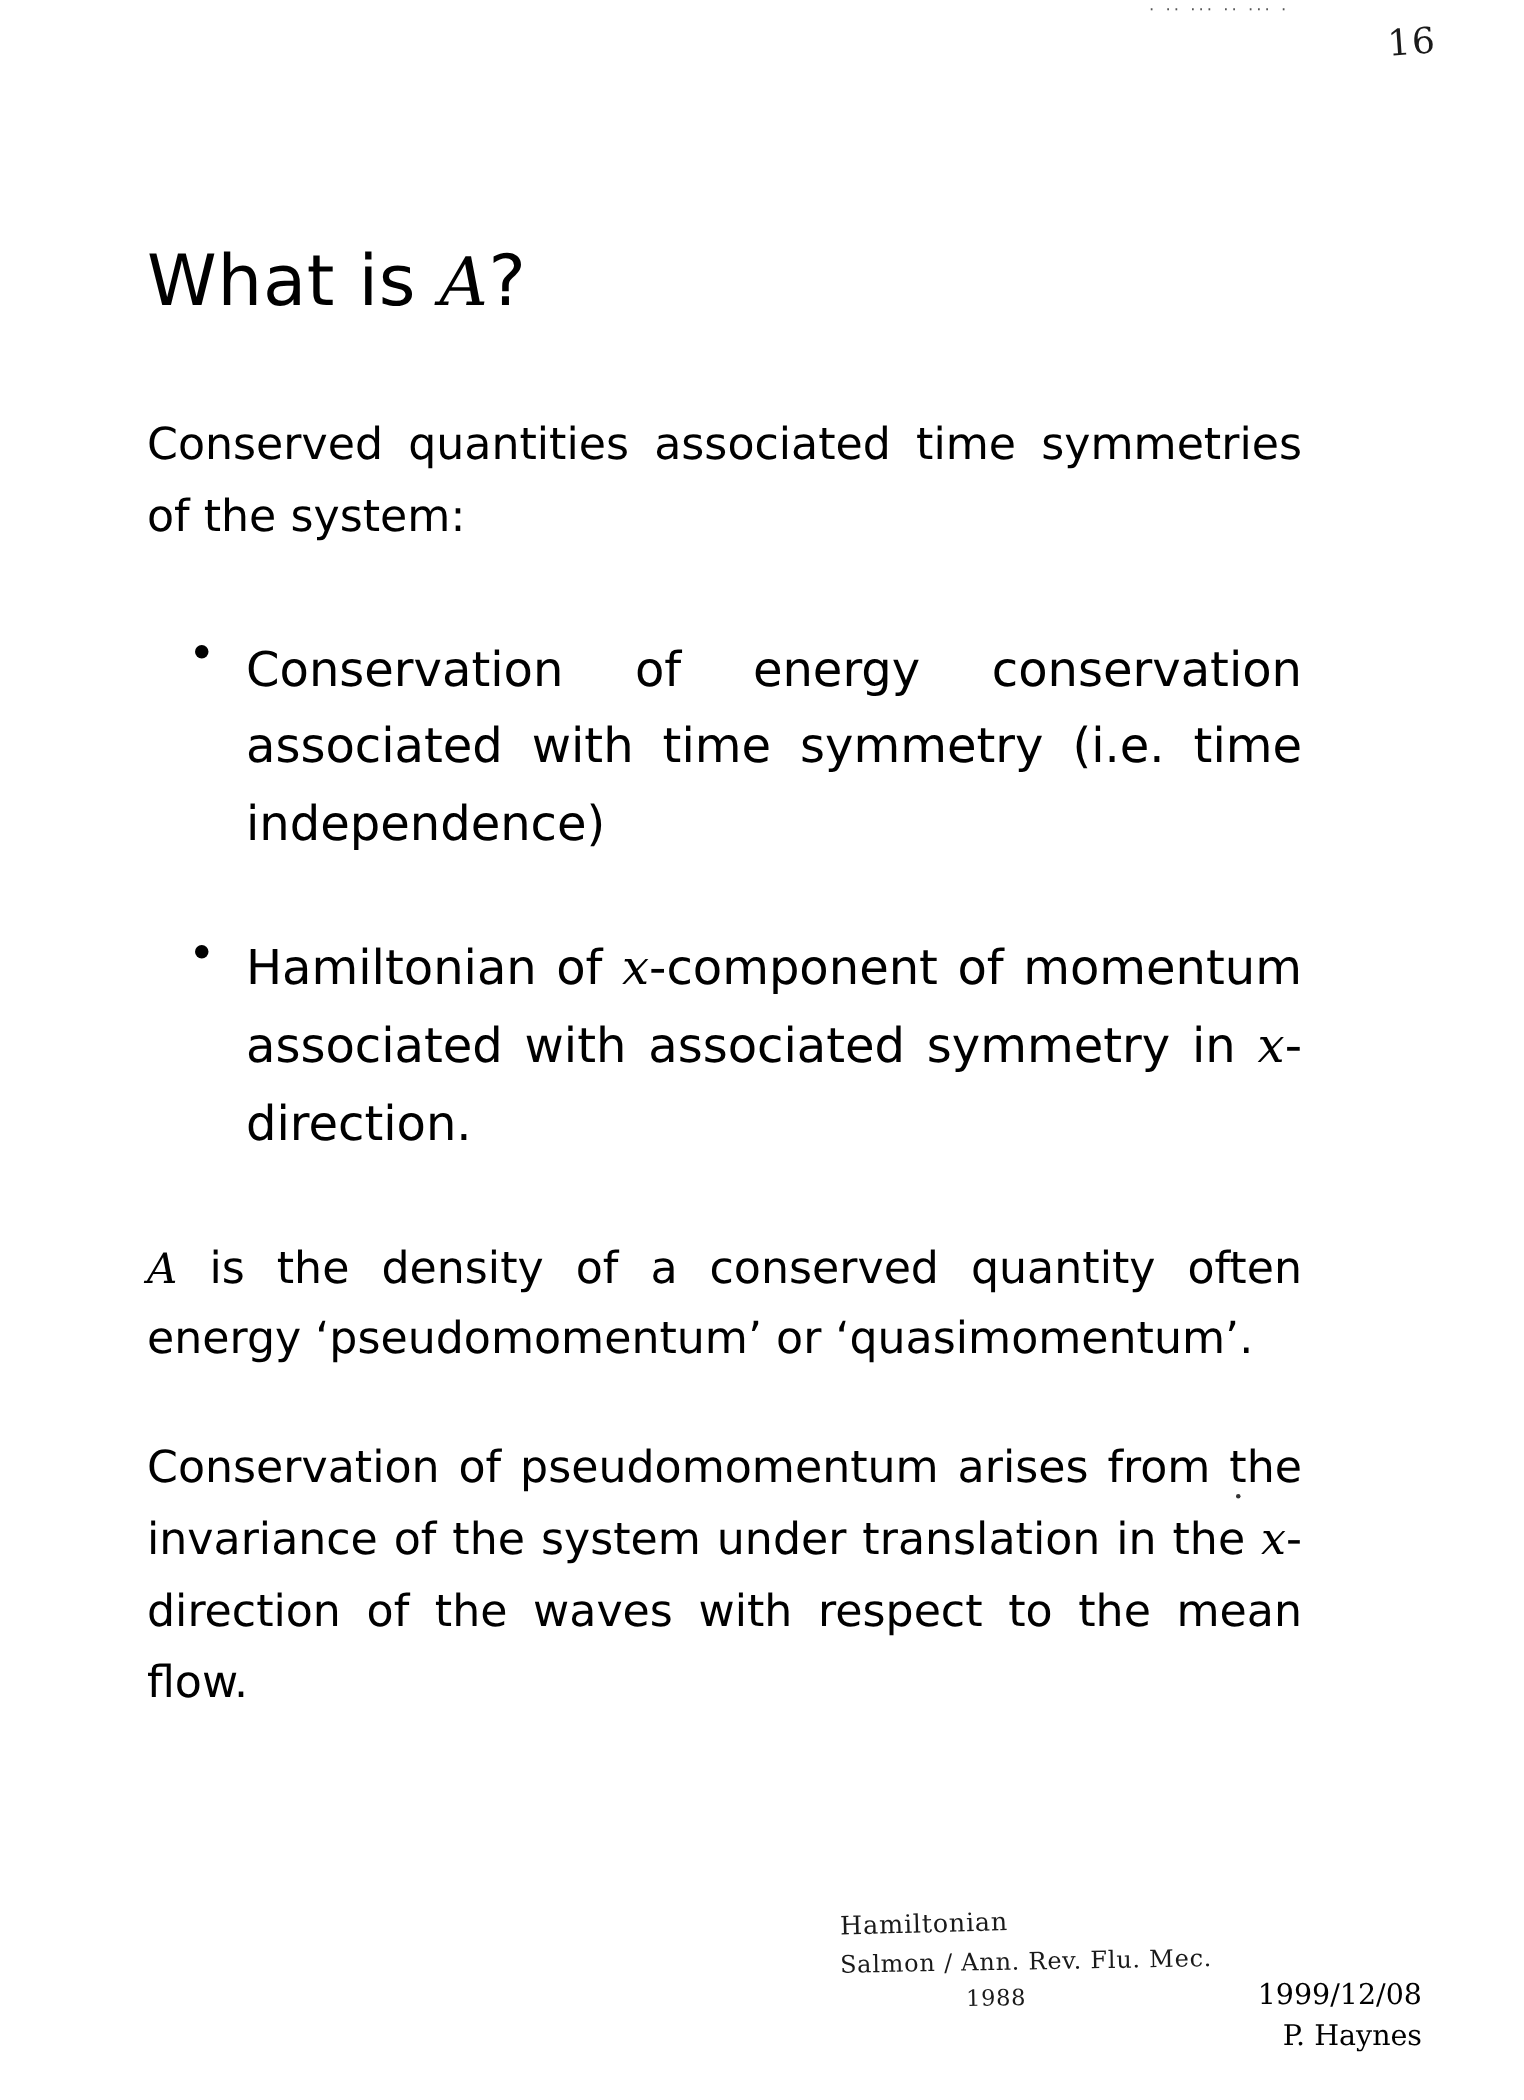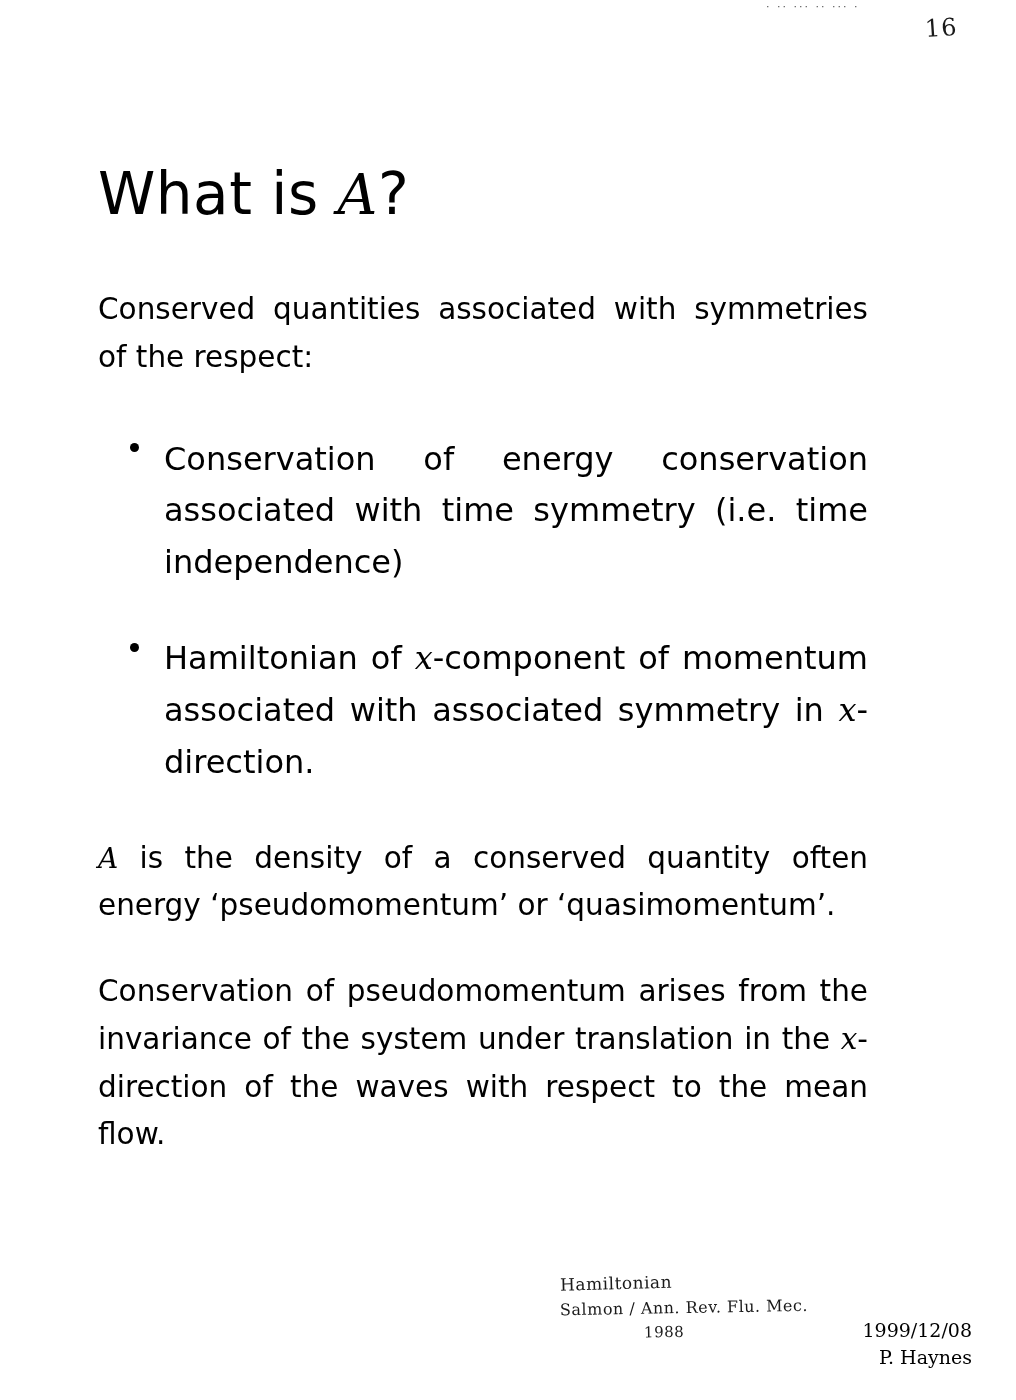--- a/index.html
+++ b/index.html
@@ -45,21 +45,21 @@
   .content {
     position: absolute;
     left: 98px;
     top: 160px;
     width: 770px;
   }
 
   h1.slide-title {
     font-family: "DejaVu Sans", sans-serif;
     font-weight: normal;
-    font-size: 58px;
+    font-size: 47px;
     margin: 0 0 58px 0;
     letter-spacing: 0.5px;
   }
   .mathcal {
     font-family: "DejaVu Serif", serif;
     font-style: italic;
     font-size: 0.95em;
   }
   .mathit {
     font-family: "DejaVu Serif", serif;
@@ -112,21 +112,21 @@
     font-family: "DejaVu Serif", serif;
     font-size: 17px;
     line-height: 1.45;
   }
   .hw-line1 { transform: rotate(-1.5deg); letter-spacing: 0.5px; }
   .hw-line2 { transform: rotate(-1deg); letter-spacing: 0.5px; margin-top: 2px; font-size: 16px;}
   .hw-line3 { transform: rotate(-1deg); letter-spacing: 0.5px; margin-top: 2px; margin-left: 84px; font-size: 15px;}
 
   .footer {
     position: absolute;
-    right: 44px;
+    right: 68px;
     bottom: 28px;
     text-align: right;
     font-family: "DejaVu Serif", serif;
     font-size: 19px;
     line-height: 1.45;
   }
 
   .stray-dot {
     position: absolute;
     left: 824px;
@@ -145,21 +145,21 @@
   <div class="top-scribble">· ·· ··· ·· ··· ·</div>
 
   <div class="page-number">16</div>
 
   <div class="content">
 
     <h1 class="slide-title">
       <span>What is </span><span class="mathcal">A</span><span>?</span>
     </h1>
 
-    <p class="body">Conserved quantities associated with symmetries of the respect:</p>
+    <p class="body">Conserved quantities associated time symmetries of the system:</p>
 
     <ul class="bullets">
       <li>
         <span class="dot"></span><span>Conservation of energy conservation associated with time symmetry (i.e. time independence)</span>
       </li>
       <li>
         <span class="dot"></span><span>Hamiltonian of </span><span class="mathit">x</span><span>-component of momentum associated with associated symmetry in </span><span class="mathit">x</span><span>-direction.</span>
       </li>
     </ul>
 

